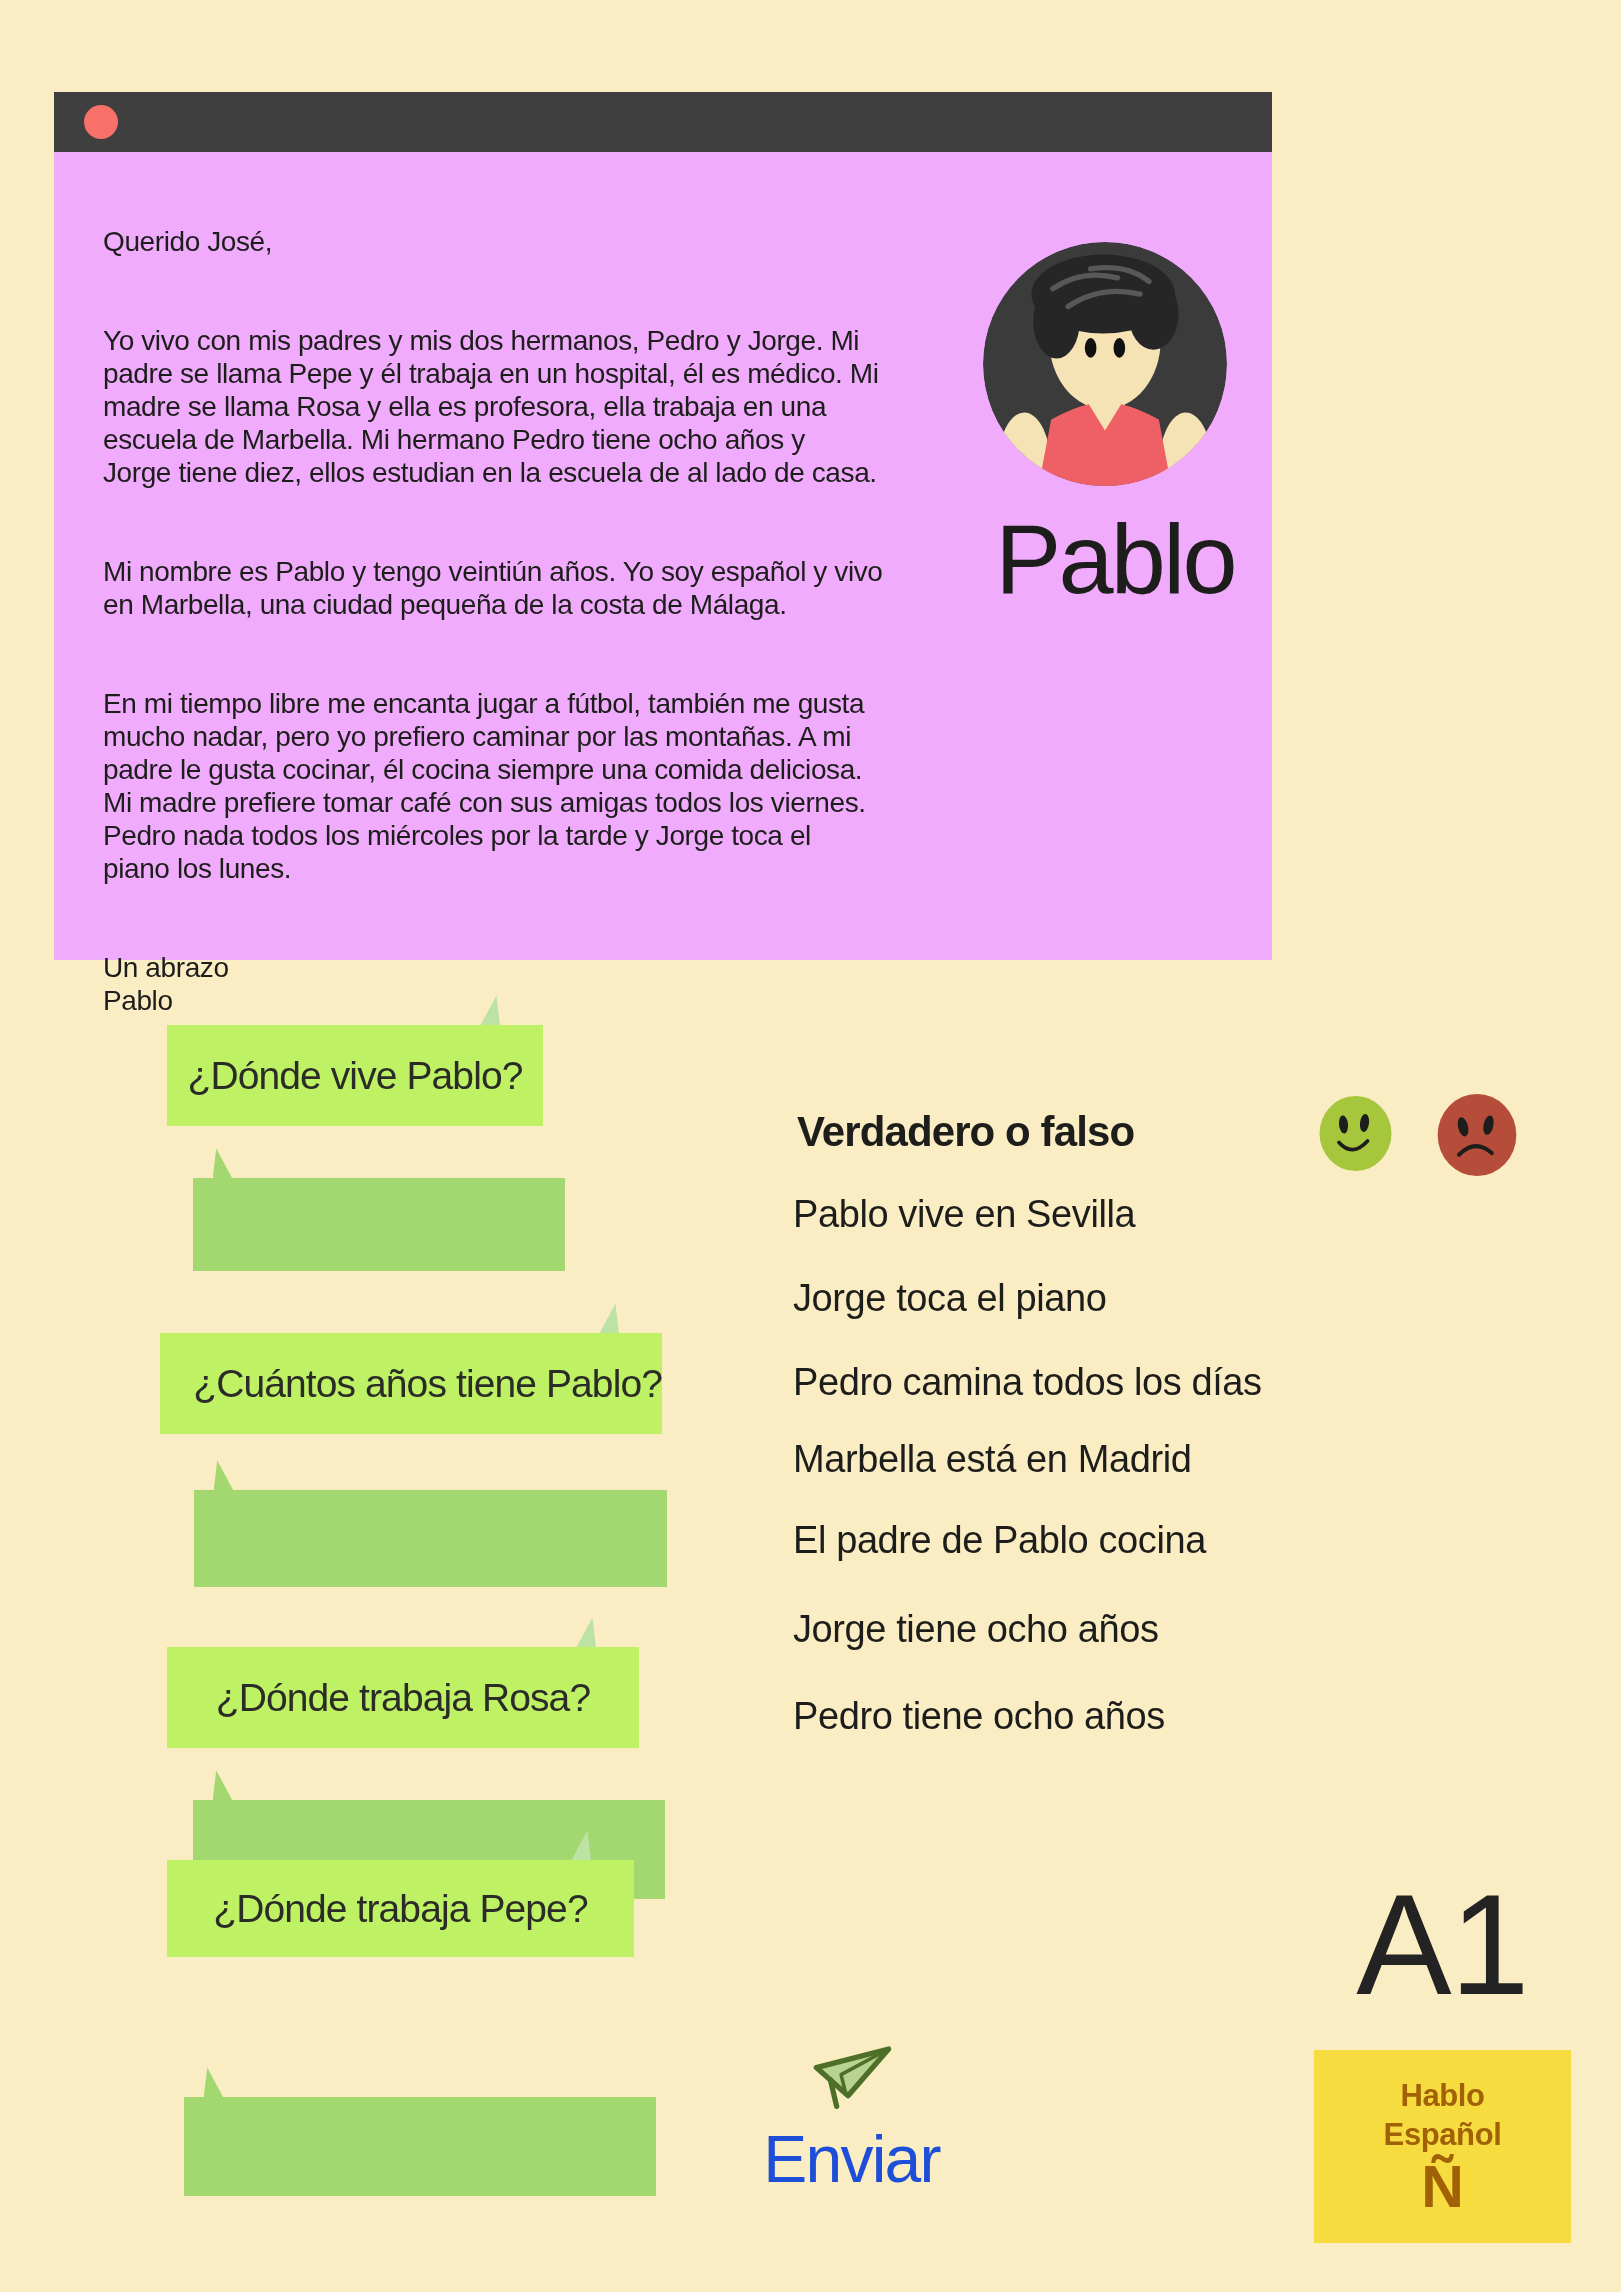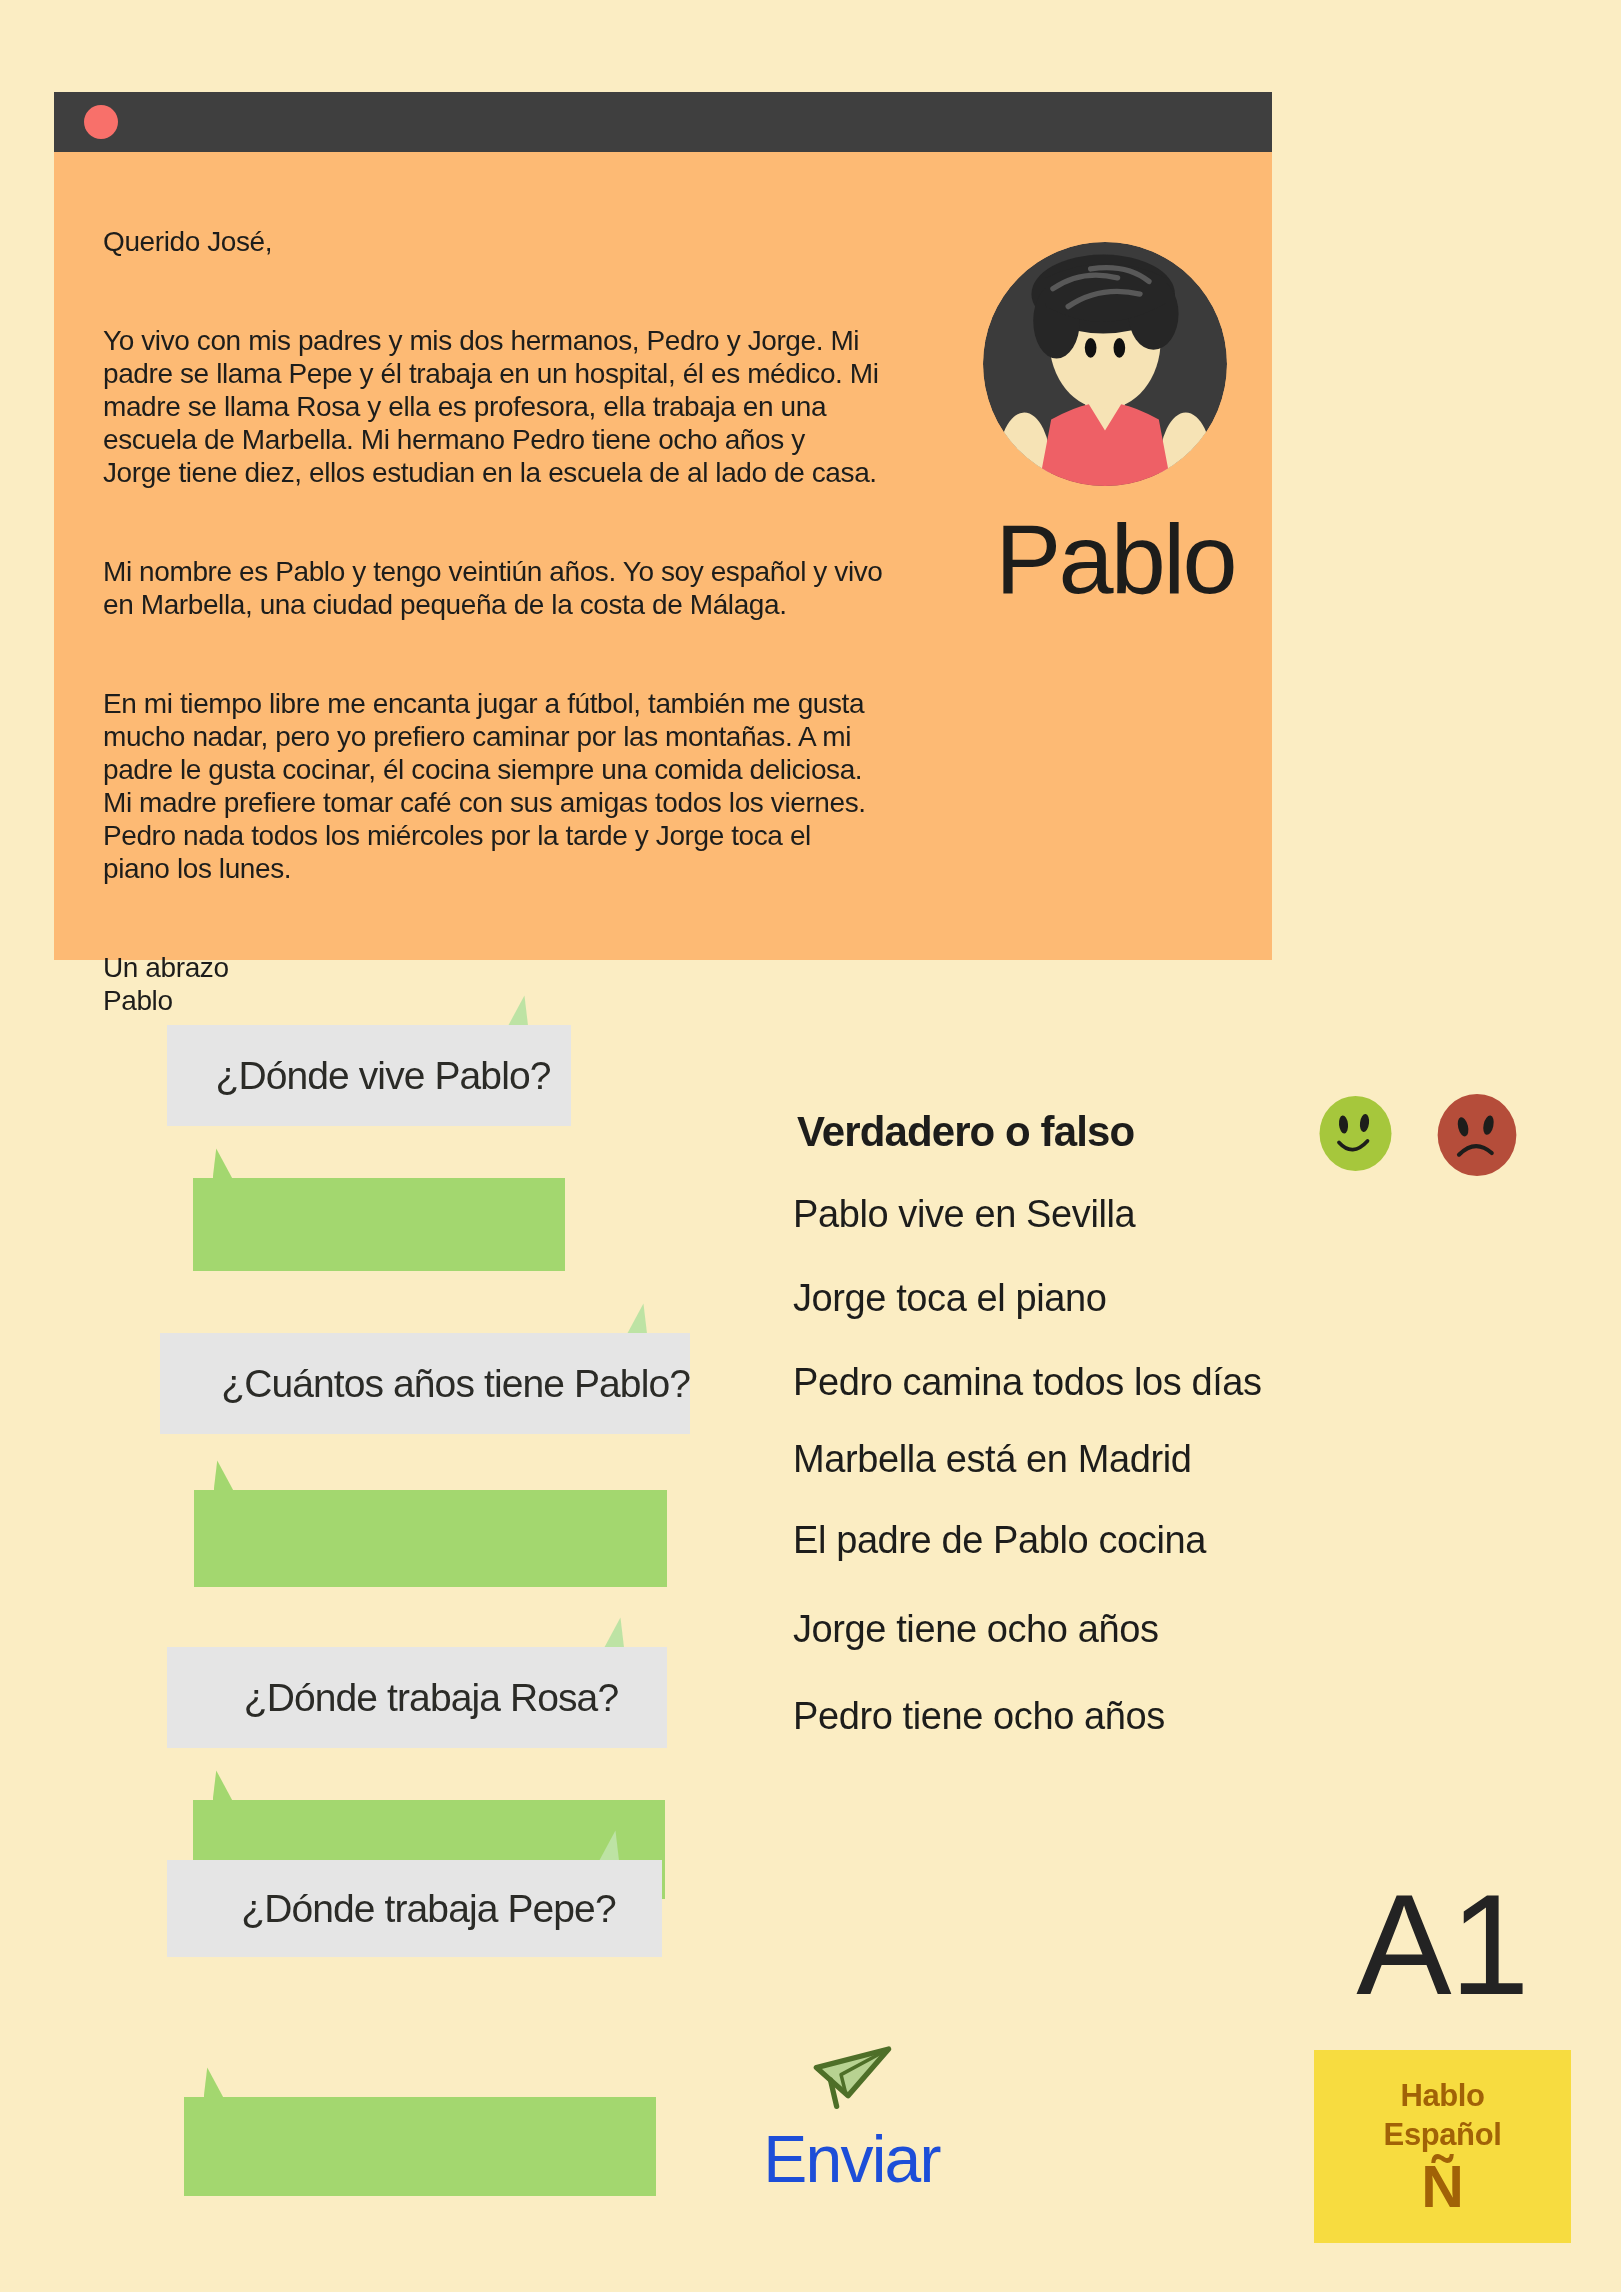--- a/index.html
+++ b/index.html
@@ -9,21 +9,21 @@
     font-family:"Liberation Sans","DejaVu Sans",sans-serif;
     color:#232323;
     position:relative;
     overflow:hidden;
   }
   .abs{position:absolute;}
 
   
   .email-card{
     left:54px;top:92px;width:1218px;height:868px;
-    background:#fdba74;
+    background:#f0abfc;
   }
   .card-header{
     position:absolute;left:0;top:0;width:100%;height:60px;
     background:#3f3f3f;
   }
   .header-dot{
     position:absolute;left:29.6px;top:13.4px;width:34px;height:34px;
     border-radius:50%;background:#f8706a;
   }
   .email-body{
@@ -39,21 +39,21 @@
     position:absolute;left:882px;top:410px;width:358px;
     text-align:center;font-size:99px;letter-spacing:-2.7px;color:#1d1d1b;
   }
 
   
   .bubble{
     position:absolute;
     display:flex;align-items:center;justify-content:center;
     font-size:39px;letter-spacing:-0.9px;color:#2b2b27;
   }
-  .bubble.q{background:#e5e5e5;padding-left:28px;}
+  .bubble.q{background:#bef264;}
   .bubble.a{background:#a3d76f;}
   .tail{position:absolute;width:19.7px;height:30px;top:-29.6px;}
   .tail.q-tail{background:#bde3a4;right:43px;clip-path:polygon(0% 100%,100% 100%,82% 0%);}
   .tail.a-tail{background:#a3d76f;left:19.7px;clip-path:polygon(0% 100%,100% 100%,18% 0%);}
 
   
   .tf-title{
     position:absolute;left:797px;top:1108px;
     font-size:42px;font-weight:bold;letter-spacing:-0.9px;color:#1d1d1b;
   }

